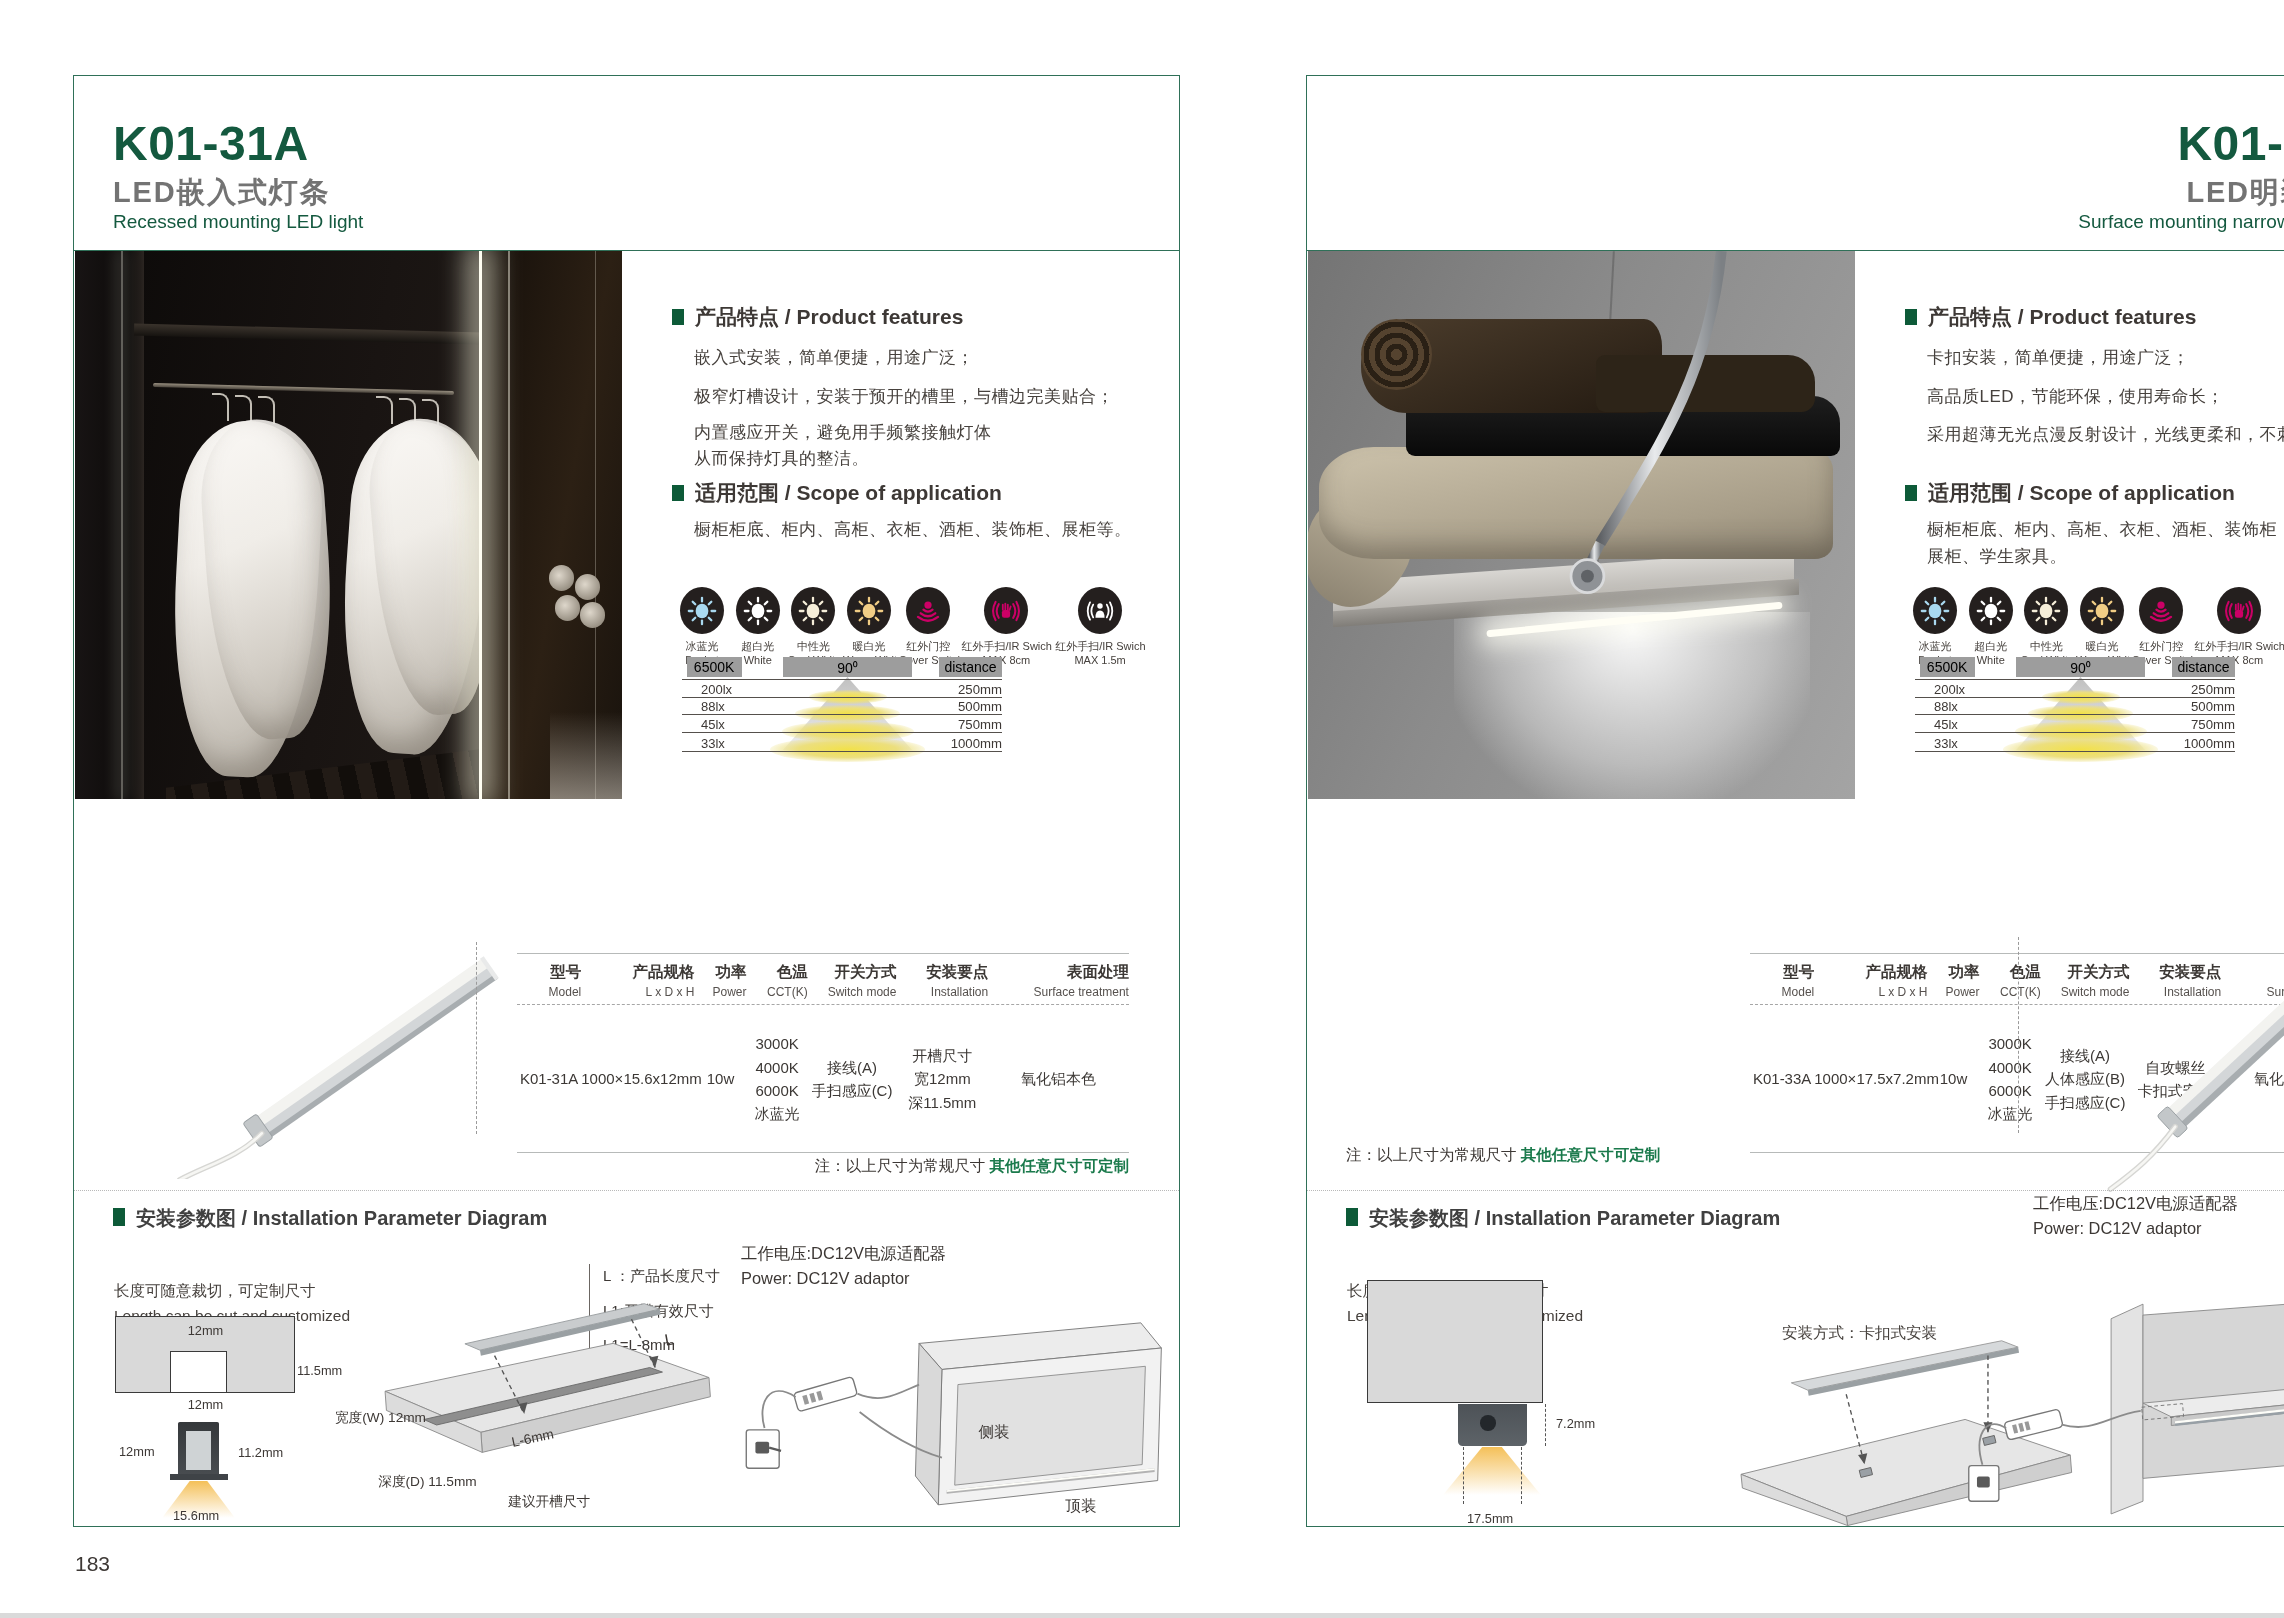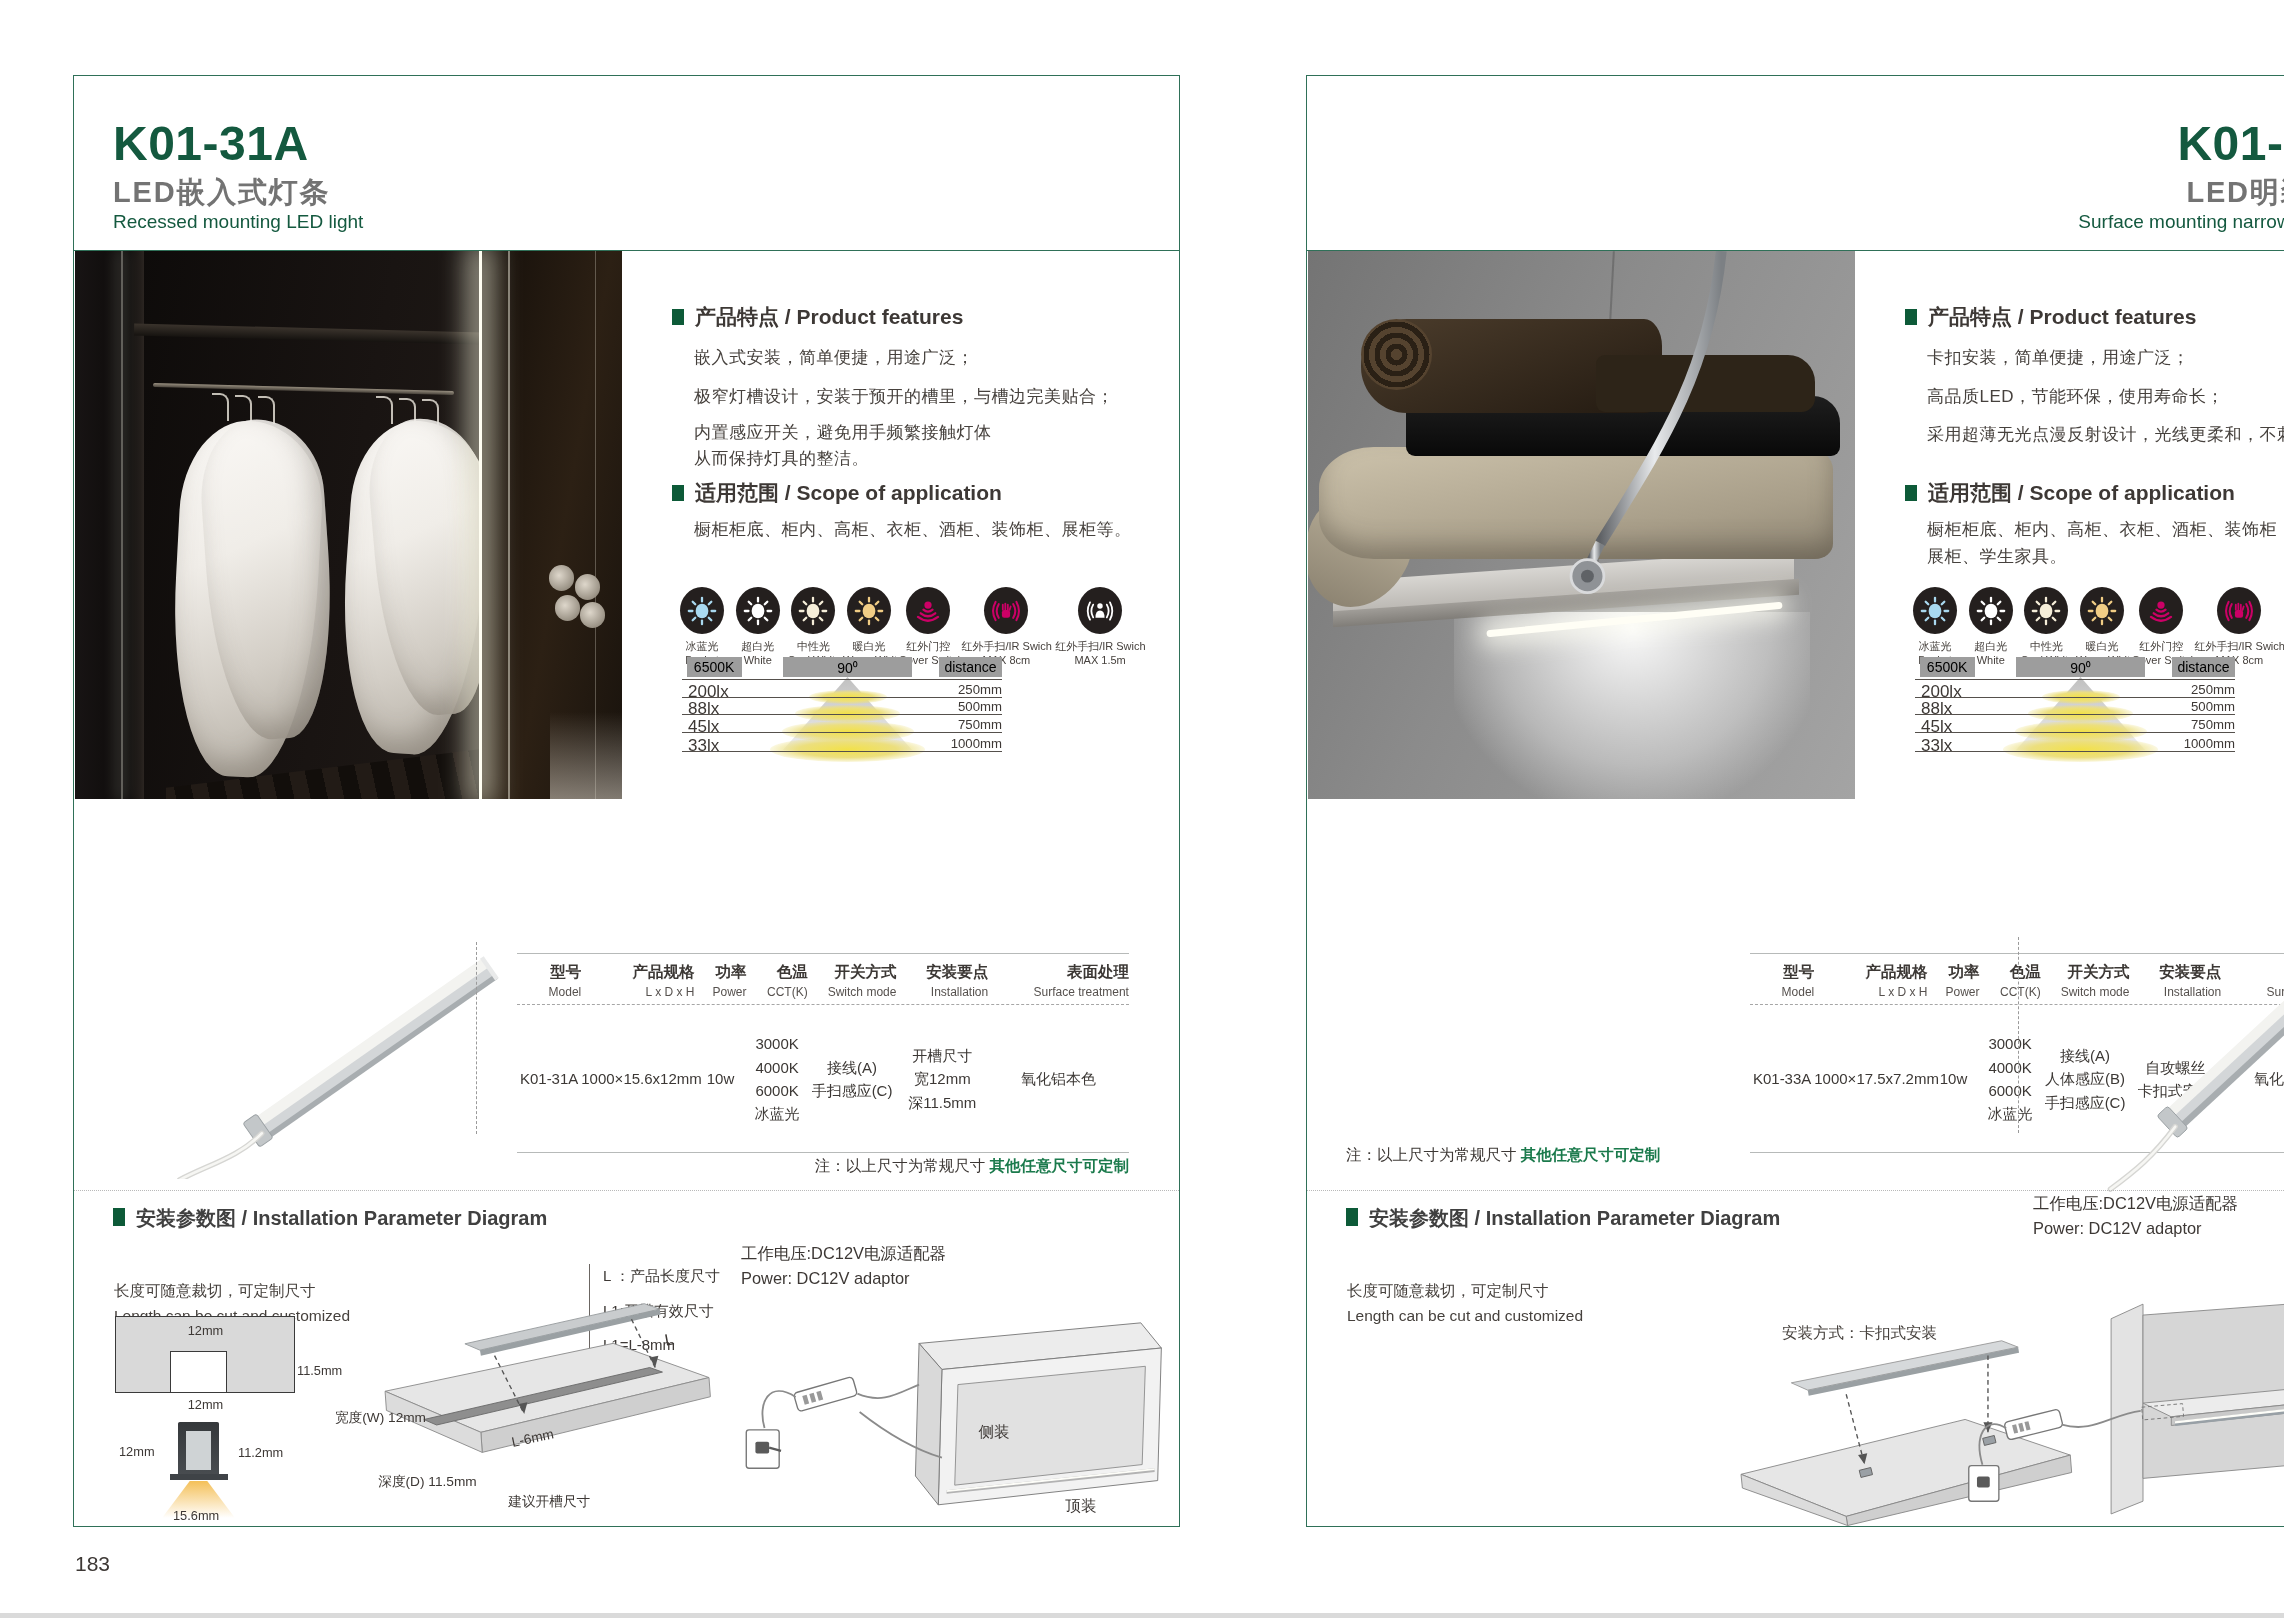--- a/index.html
+++ b/index.html
@@ -62,21 +62,21 @@
        display:flex;align-items:center;justify-content:center}
   .l1,.l2{font-size:11px;line-height:1.32;color:#46413d;white-space:nowrap}
   
   .dist{position:absolute;left:608px;top:581px;width:352px;height:114px}
   .dbox{position:absolute;height:20px;background:#9d9d9d;color:#000000;font-size:14px;
         display:flex;align-items:center;justify-content:center}
   .cone{position:absolute;left:101px;top:20px;width:129px;height:73px;
         clip-path:polygon(50% 0,100% 100%,0 100%);
         background:linear-gradient(rgba(150,150,150,.6),rgba(190,190,190,.25))}
   .drow{position:absolute;left:0;width:320px;height:17.4px;border-bottom:0.9px solid #55504c}
-  .lux{position:absolute;left:6px;top:2.3px;font-size:17px;color:#3d3835}
+  .lux{position:absolute;left:19px;top:2.3px;font-size:13px;color:#3d3835}
   .dst{position:absolute;right:0;top:2.3px;font-size:13.2px;color:#3d3835}
   .ell{position:absolute;border-radius:50%;
        background:radial-gradient(ellipse at center,#f2e14a 0%,#ecdf7e 45%,rgba(236,226,150,0) 78%)}
   
   .tbl{position:absolute;left:443px;top:877px;width:612px}
   .gr{display:grid;grid-template-columns:10.5% 18.5% 8.5% 10% 14.5% 15% 23%}
   .thead{border-top:1.8px solid #b7bab9;padding:8.2px 0 5.5px}
   .th{text-align:right}
   .th .cn{font-size:15.5px;font-weight:bold;color:#3c3835;display:block}
   .th .en{font-size:12px;color:#56514e;display:block;margin-top:1.8px}
@@ -706,20 +706,31 @@
 
   <div class="dotsep" style="top:1114px"></div>
 
   <div class="a" style="left:39px;top:1129px">
     <span class="sq" style="height:18px"></span><span class="ihead">安装参数图 / Installation Parameter Diagram</span>
   </div>
   <div class="a cut" style="left:40px;top:1205px">长度可随意裁切，可定制尺寸</div>
   <div class="a cut" style="left:40px;top:1231px">Length can be cut and customized</div>
   <div class="a cut" style="left:475px;top:1247px">安装方式：卡扣式安装</div>
 
+  <div class="a" style="left:55px;top:1188px;width:274px;height:263px">
+    <div class="blockgray" style="left:4.6px;top:16px;width:174px;height:121px"></div>
+    <div class="a" style="left:96px;top:140px;width:69px;height:42px;background:linear-gradient(#4d5257,#5d6368);border-radius:0 0 4.6px 4.6px"></div>
+    <div class="a" style="left:118px;top:151px;width:15.5px;height:15.5px;border-radius:50%;background:#23272b"></div>
+    <div class="a" style="left:183px;top:140px;height:42px;border-left:1.4px dashed #555"></div>
+    <div class="a dim" style="left:194px;top:152px">7.2mm</div>
+    <div class="cone2" style="left:81px;top:183px;width:98px;height:48px;clip-path:polygon(40% 0,60% 0,100% 100%,0 100%)"></div>
+    <div class="a" style="left:101px;top:183px;height:57px;border-left:1.4px dashed #555"></div>
+    <div class="a" style="left:159px;top:183px;height:57px;border-left:1.4px dashed #555"></div>
+    <div class="a dim" style="left:105px;top:247px">17.5mm</div>
+  </div>
 
   <svg class="svgd" style="left:402px;top:1261px" width="375" height="190" viewBox="0 0 820 415">
     <polygon points="70,300 560,180 790,258 300,392" fill="#e6e6e6" stroke="#888" stroke-width="2"></polygon>
     <polygon points="300,392 790,258 793,296 303,412" fill="#cfcfcf" stroke="#888" stroke-width="2"></polygon>
     <polygon points="70,300 300,392 303,412 73,330" fill="#dcdcdc" stroke="#888" stroke-width="2"></polygon>
     <rect x="330" y="288" width="26" height="16" fill="#9aa0a5" stroke="#666" stroke-width="2" transform="rotate(-14 343 296)"></rect>
     <rect x="600" y="218" width="26" height="16" fill="#9aa0a5" stroke="#666" stroke-width="2" transform="rotate(-14 613 226)"></rect>
     <polygon points="180,100 640,8 676,22 216,116" fill="#d6d9db" stroke="#999" stroke-width="2"></polygon>
     <polygon points="216,116 676,22 678,34 218,128" fill="#9aa0a3"></polygon>
     <line x1="300" y1="125" x2="340" y2="278" stroke="#555" stroke-width="3" stroke-dasharray="10 8"></line>

